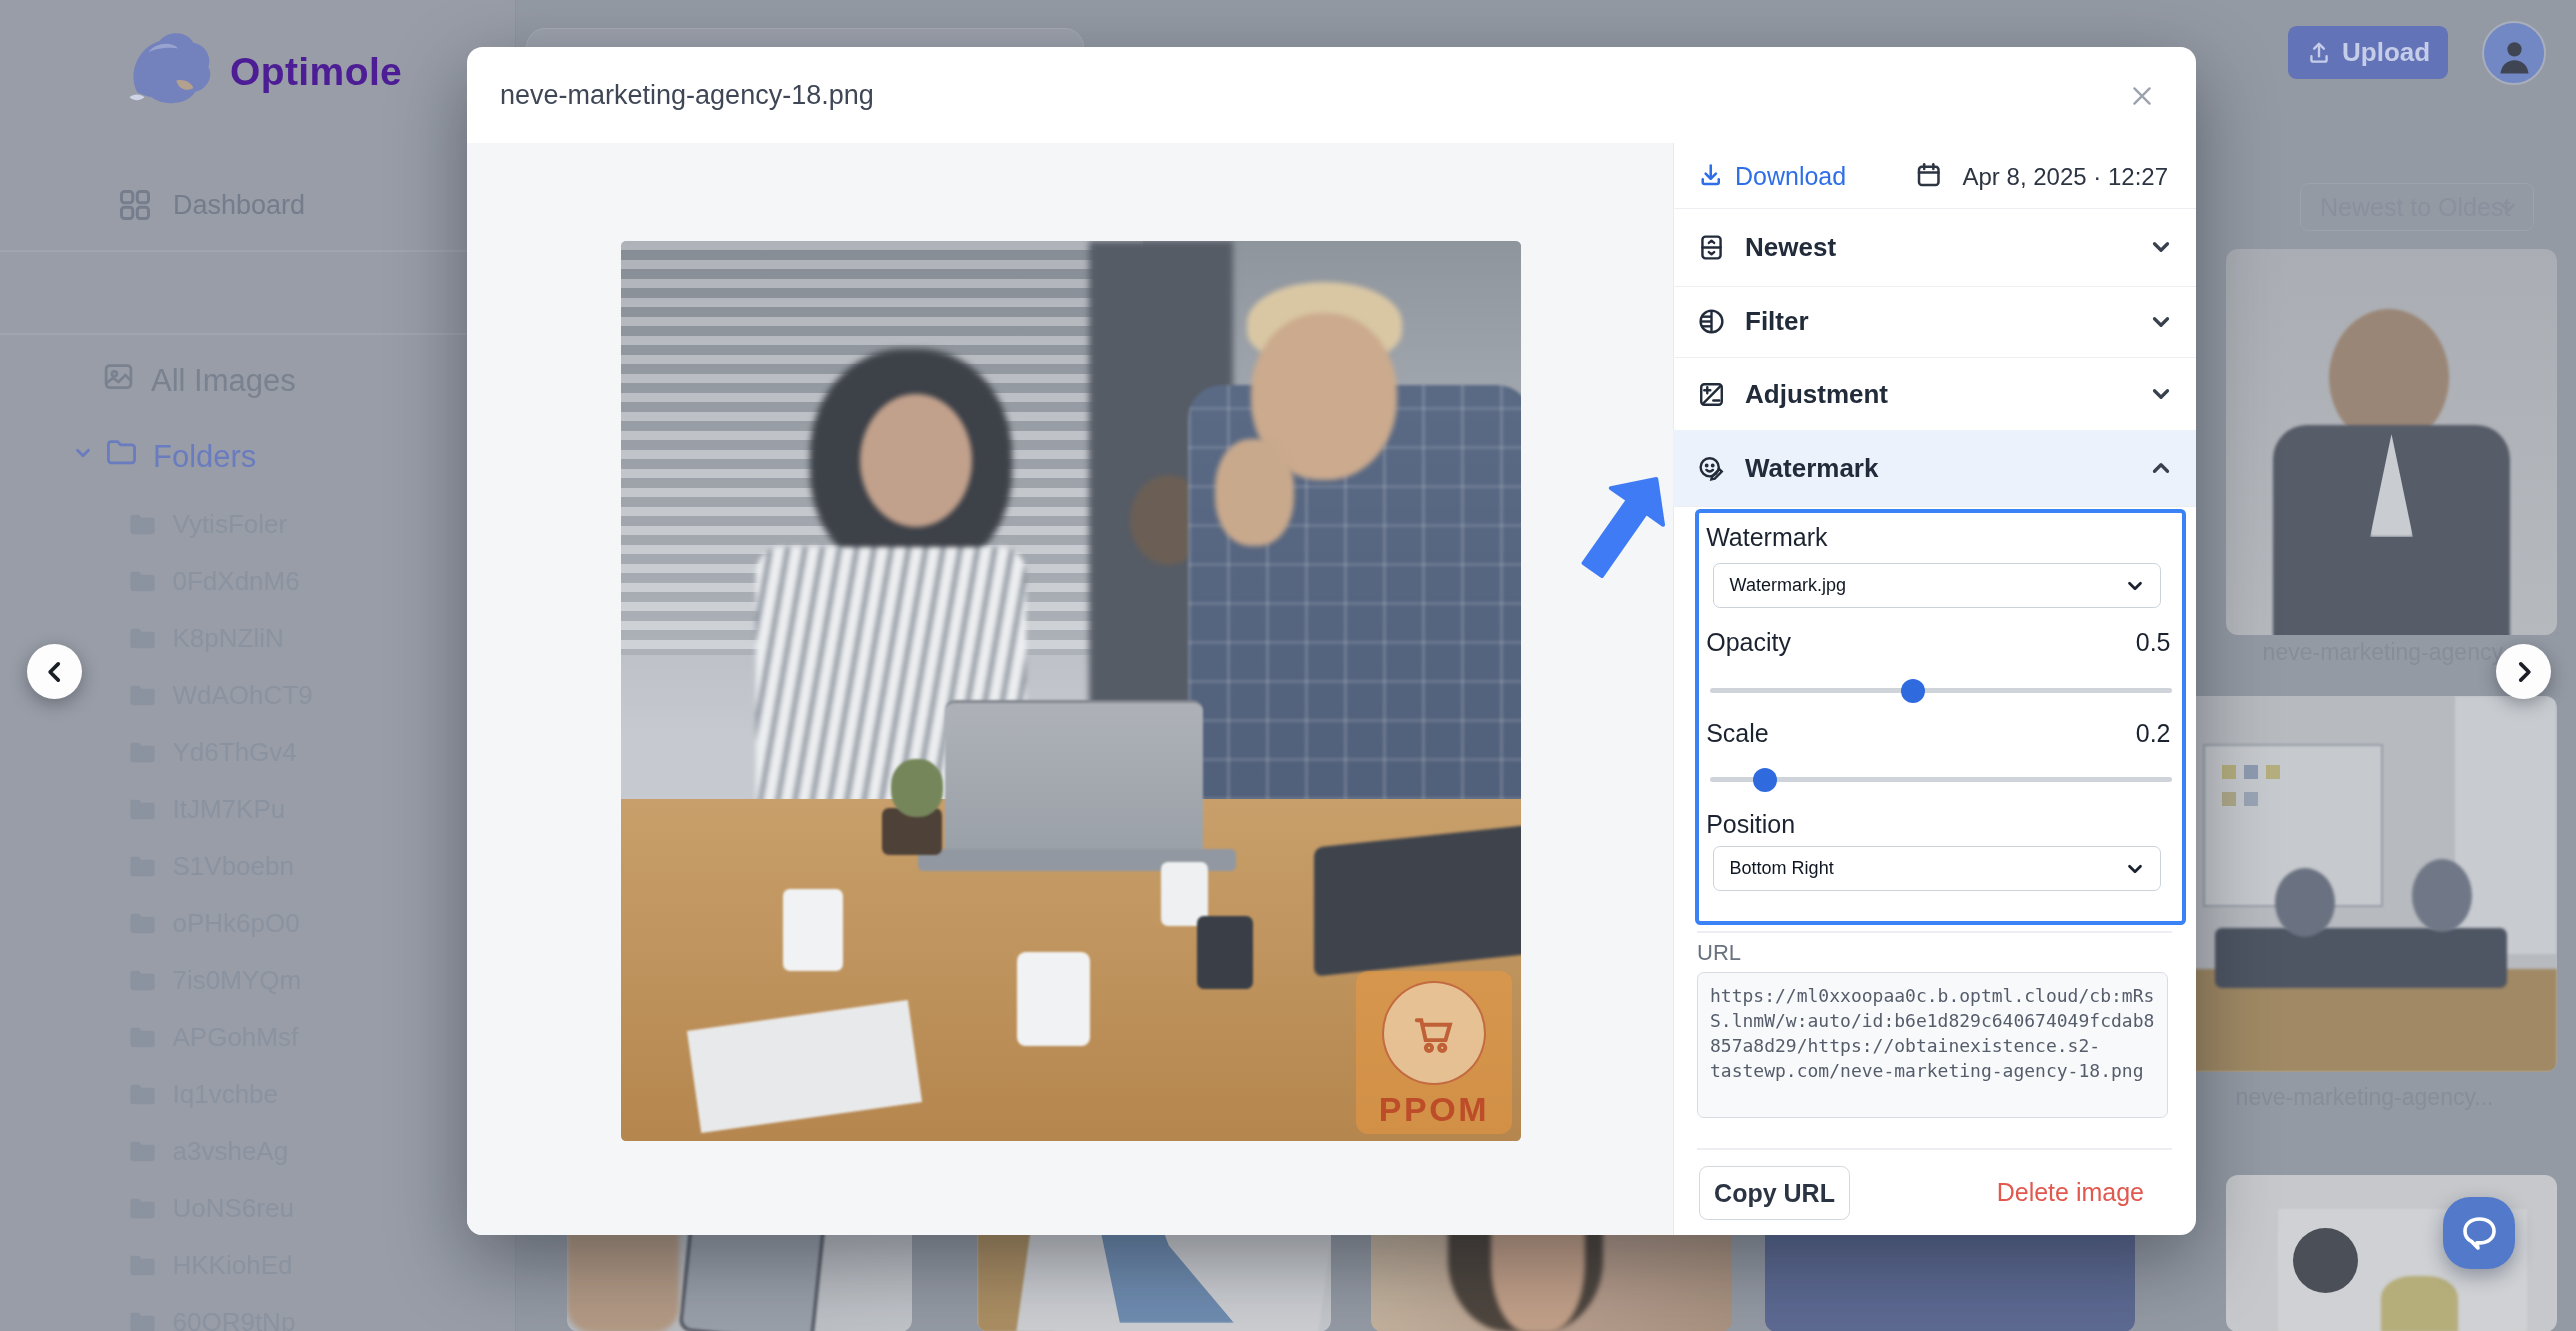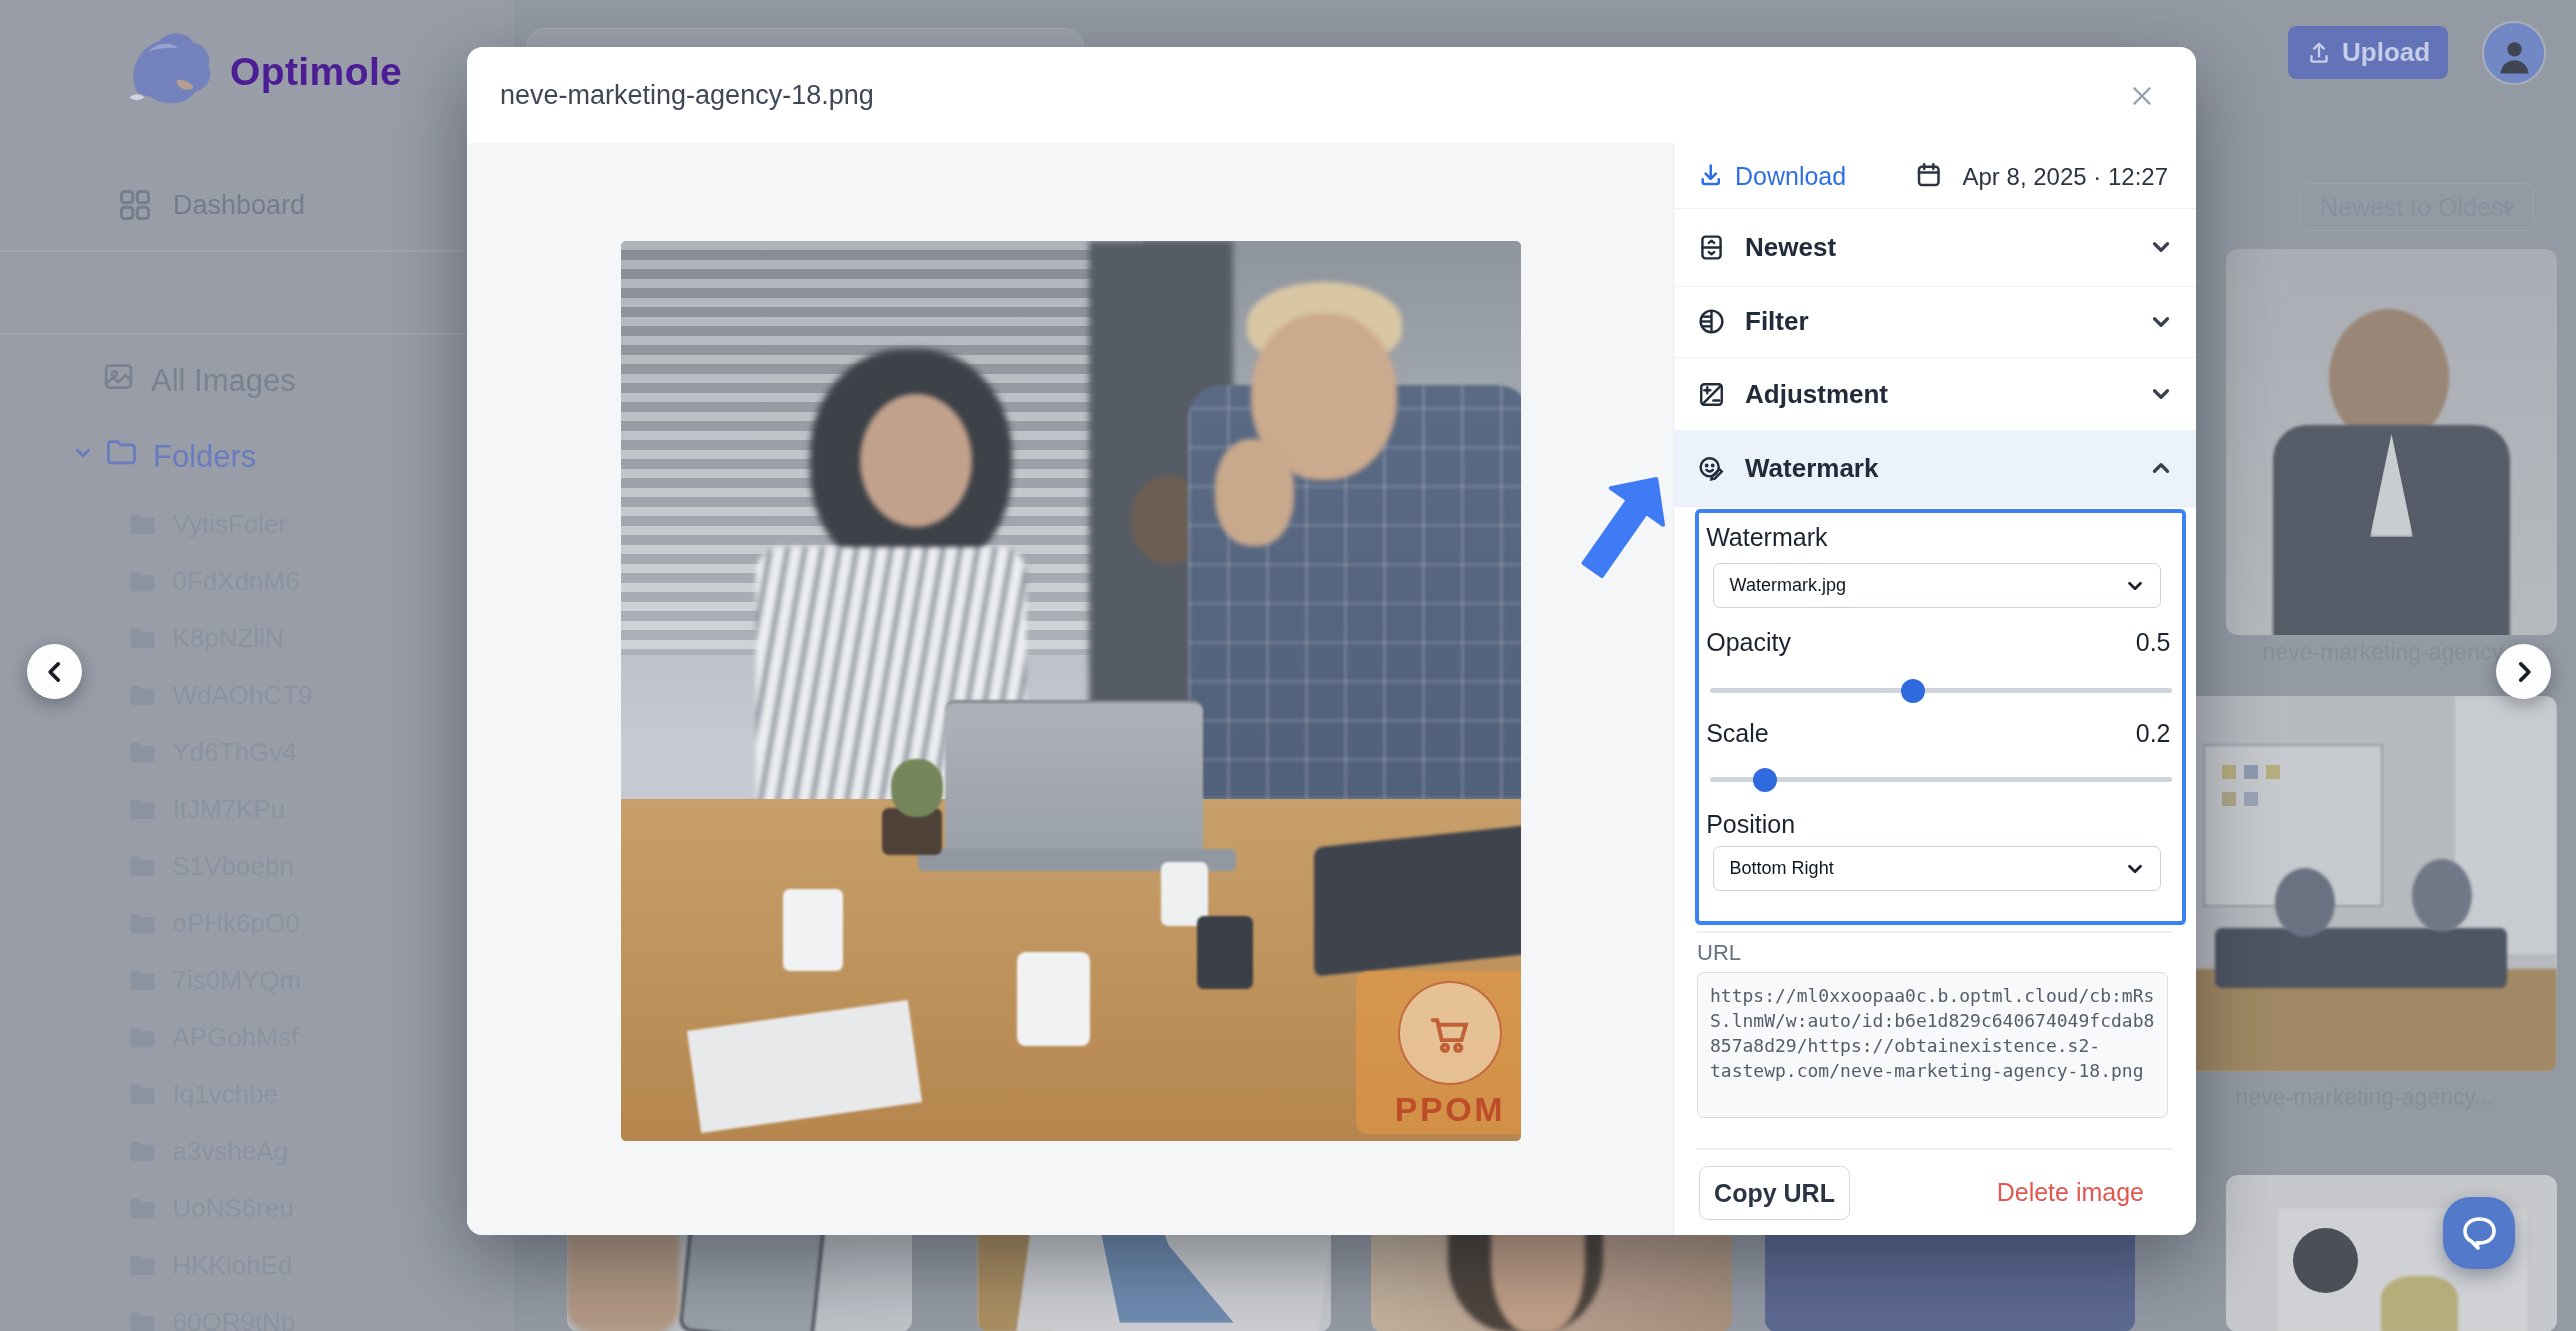--- a/index.html
+++ b/index.html
@@ -48,21 +48,21 @@
   
   .nav-arrow{position:absolute;width:55px;height:55px;border-radius:50%;background:#fdfdfd;z-index:15;
     box-shadow:0 5.2px 17px rgba(20,25,35,.35);display:flex;align-items:center;justify-content:center;}
   
   #chat{left:2443px;top:1197px;width:72px;height:72px;border-radius:27.5px;background:#537aca;z-index:30;
     box-shadow:0 6.9px 19px rgba(20,30,60,.35);display:flex;align-items:center;justify-content:center;}
   
   #anno{left:1577px;top:465px;width:94px;height:120px;z-index:25;}
   
   #ppom{left:735px;top:730px;width:156px;height:163px;border-radius:12px;background:rgba(236,154,63,.52);
-    display:flex;flex-direction:column;align-items:center;padding-left:16px;}
+    display:flex;flex-direction:column;align-items:center;}
   #ppom .ring{margin-top:10.3px;width:100px;height:100px;border-radius:50%;border:2.6px solid rgba(186,85,44,.8);
     background:rgba(248,237,220,.5);display:flex;align-items:center;justify-content:center;}
   #ppom .txt{margin-top:5.2px;font-size:34px;font-weight:bold;color:rgba(188,73,40,.95);letter-spacing:2.6px;}
   .blur1{filter:blur(0.9px);} .blur2{filter:blur(1.7px);} .blur3{filter:blur(2.6px);} .blur4{filter:blur(3.4px);}
 </style>
 </head>
 <body>
 
 <svg width="0" height="0" style="position:absolute">
   <symbol id="i-grid" viewBox="0 0 24 24">

